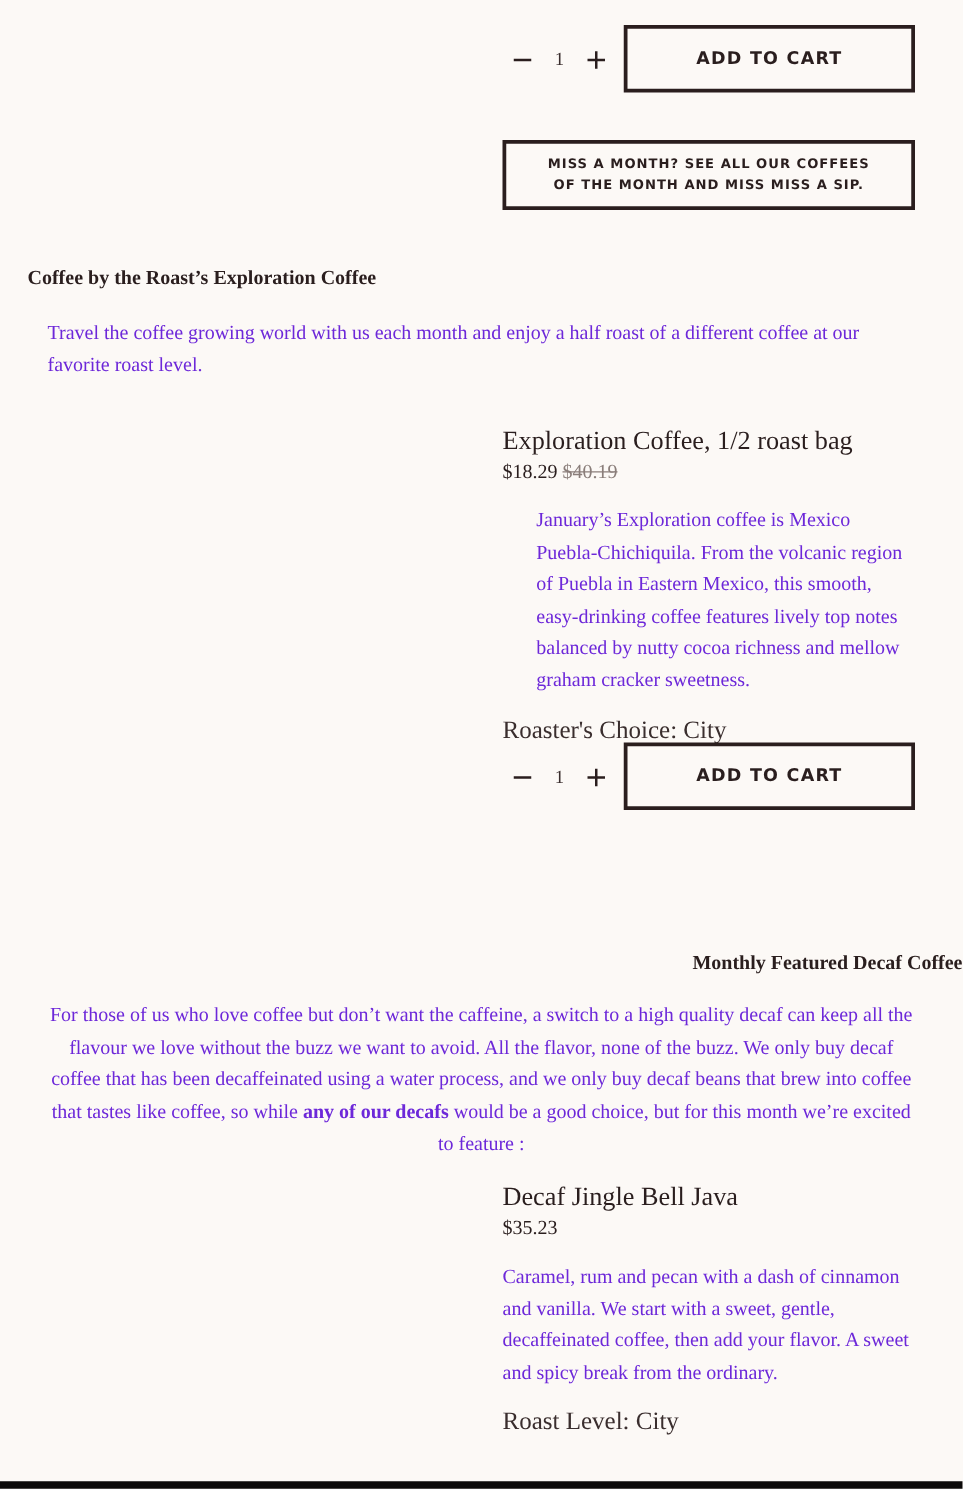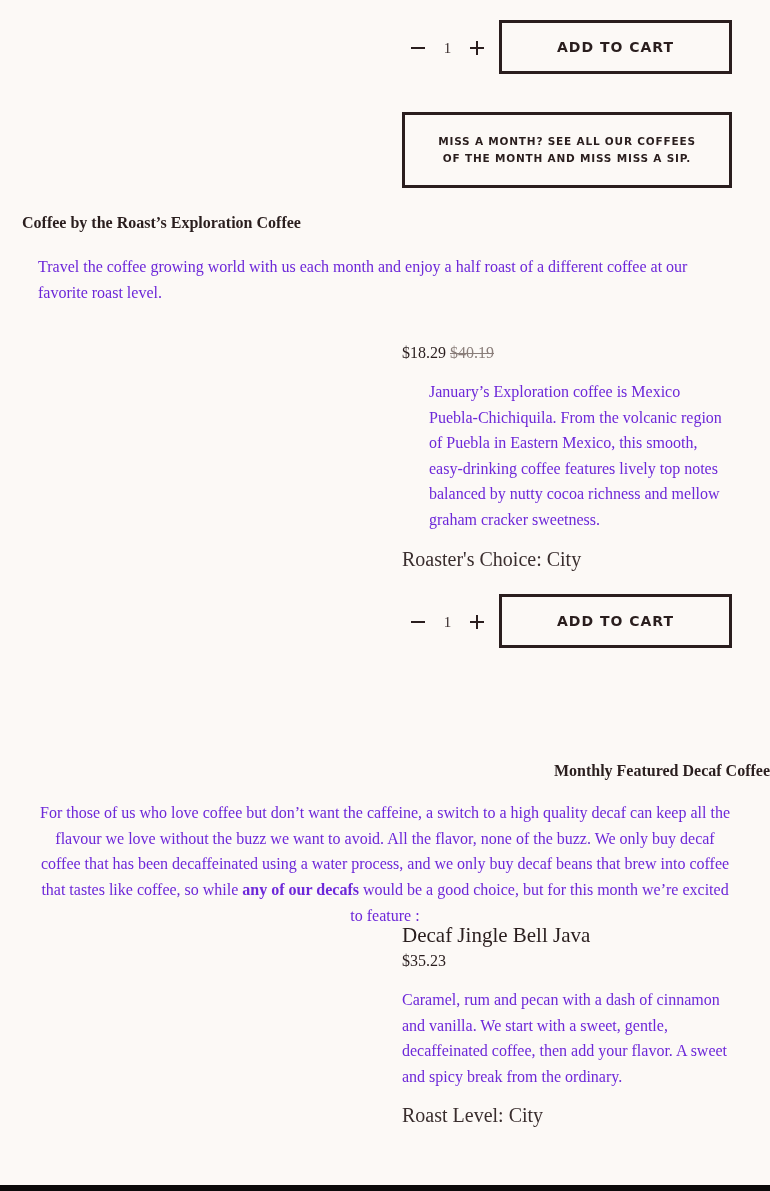--- a/index.html
+++ b/index.html
@@ -22,21 +22,21 @@
   .qty-val { width: 29px; text-align: center; font-size: 15px; color: #3a2e2e; }
   .cart-btn {
     position: absolute; box-sizing: border-box; width: 233px; height: 54px;
     border: 3px solid #2a1e1e; background: transparent;
     display: flex; align-items: center; justify-content: center;
     font-family: "DejaVu Sans", sans-serif; font-weight: bold; font-size: 14px;
     letter-spacing: 1px; color: #2a1e1e; cursor: pointer;
   }
   .miss-btn {
     position: absolute; left: 402px; top: 112px; box-sizing: border-box;
-    width: 330px; height: 76px; border: 3px solid #2a1e1e;
+    width: 330px; height: 56px; border: 3px solid #2a1e1e;
     display: flex; align-items: center; justify-content: center; text-align: center;
     font-family: "DejaVu Sans", sans-serif; font-weight: bold; font-size: 10.5px;
     letter-spacing: 0.8px; line-height: 17px; color: #2a1e1e; cursor: pointer;
   }
   .section-title { font-weight: bold; font-size: 16px; }
   .body-text { font-size: 16px; line-height: 26px; color: #6d28d9; }
   .prod-title { font-size: 21px; color: #2a1e1e; }
   .price { font-size: 16px; color: #2a1e1e; }
   .price s { color: #8a7e7a; }
   .meta { font-size: 20px; color: #3a2e2e; }
@@ -61,20 +61,21 @@
   <div>
     <div>MISS A MONTH? SEE ALL OUR COFFEES</div>
     <div>OF THE MONTH AND MISS MISS A SIP.</div>
   </div>
 </div>
 
 <div class="abs section-title" style="left:22px; top:214px;">Coffee by the Roast’s Exploration Coffee</div>
 <div class="abs body-text" style="left:38px; top:254px; width:690px;">Travel the coffee growing world with us each month and enjoy a half roast of a different coffee at our favorite roast level.</div>
 
 <div class="abs" style="left:402px; top:340px; width:330px;">
+  <div class="prod-title">Exploration Coffee, 1/2 roast bag</div>
   <div class="price" style="margin-top:4px;">
     <span>$18.29</span>
     <s>$40.19</s>
   </div>
   <div class="body-text" style="margin-top:17px; line-height:25.5px;margin-left:27px;">January’s Exploration coffee is Mexico Puebla-Chichiquila. From the volcanic region of Puebla in Eastern Mexico, this smooth, easy-drinking coffee features lively top notes balanced by nutty cocoa richness and mellow graham cracker sweetness.</div>
   <div class="meta" style="margin-top:16px;">Roaster's Choice: City</div>
 </div>
 
 <div class="qty" style="left:403px; top:594px;">
   <div class="qty-btn">
@@ -84,20 +85,20 @@
   <div class="qty-btn">
     <span class="h"></span>
       <span class="v"></span>
   </div>
 </div>
 <div class="cart-btn" style="left:499px; top:594px;">ADD TO CART</div>
 
 <div class="abs section-title" style="left:0; width:770px; text-align:right; top:762px;">Monthly Featured Decaf Coffee</div>
 <div class="abs body-text" style="left:36px; width:698px; top:800px; text-align:center; line-height:25.7px;"><span>For those of us who love coffee but don’t want the caffeine, a switch to a high quality decaf can keep all the flavour we love without the buzz we want to avoid. All the flavor, none of the buzz. We only buy decaf coffee that has been decaffeinated using a water process, and we only buy decaf beans that brew into coffee that tastes like coffee, so while </span><b>any of our decafs</b><span> would be a good choice, but for this month we’re excited to feature :</span></div>
 
-<div class="abs" style="left:402px; top:923px; width:330px;">
+<div class="abs" style="left:402px; top:945px; width:330px;">
   <div class="prod-title">Decaf Jingle Bell Java</div>
   <div class="price" style="margin-top:4px;">$35.23</div>
   <div class="body-text" style="margin-top:17px; line-height:25.5px;">Caramel, rum and pecan with a dash of cinnamon and vanilla. We start with a sweet, gentle, decaffeinated coffee, then add your flavor. A sweet and spicy break from the ordinary.</div>
   <div class="meta" style="margin-top:15px;">Roast Level: City</div>
 </div>
 
 <div class="bottom-bar"></div>
 
 </body></html>

